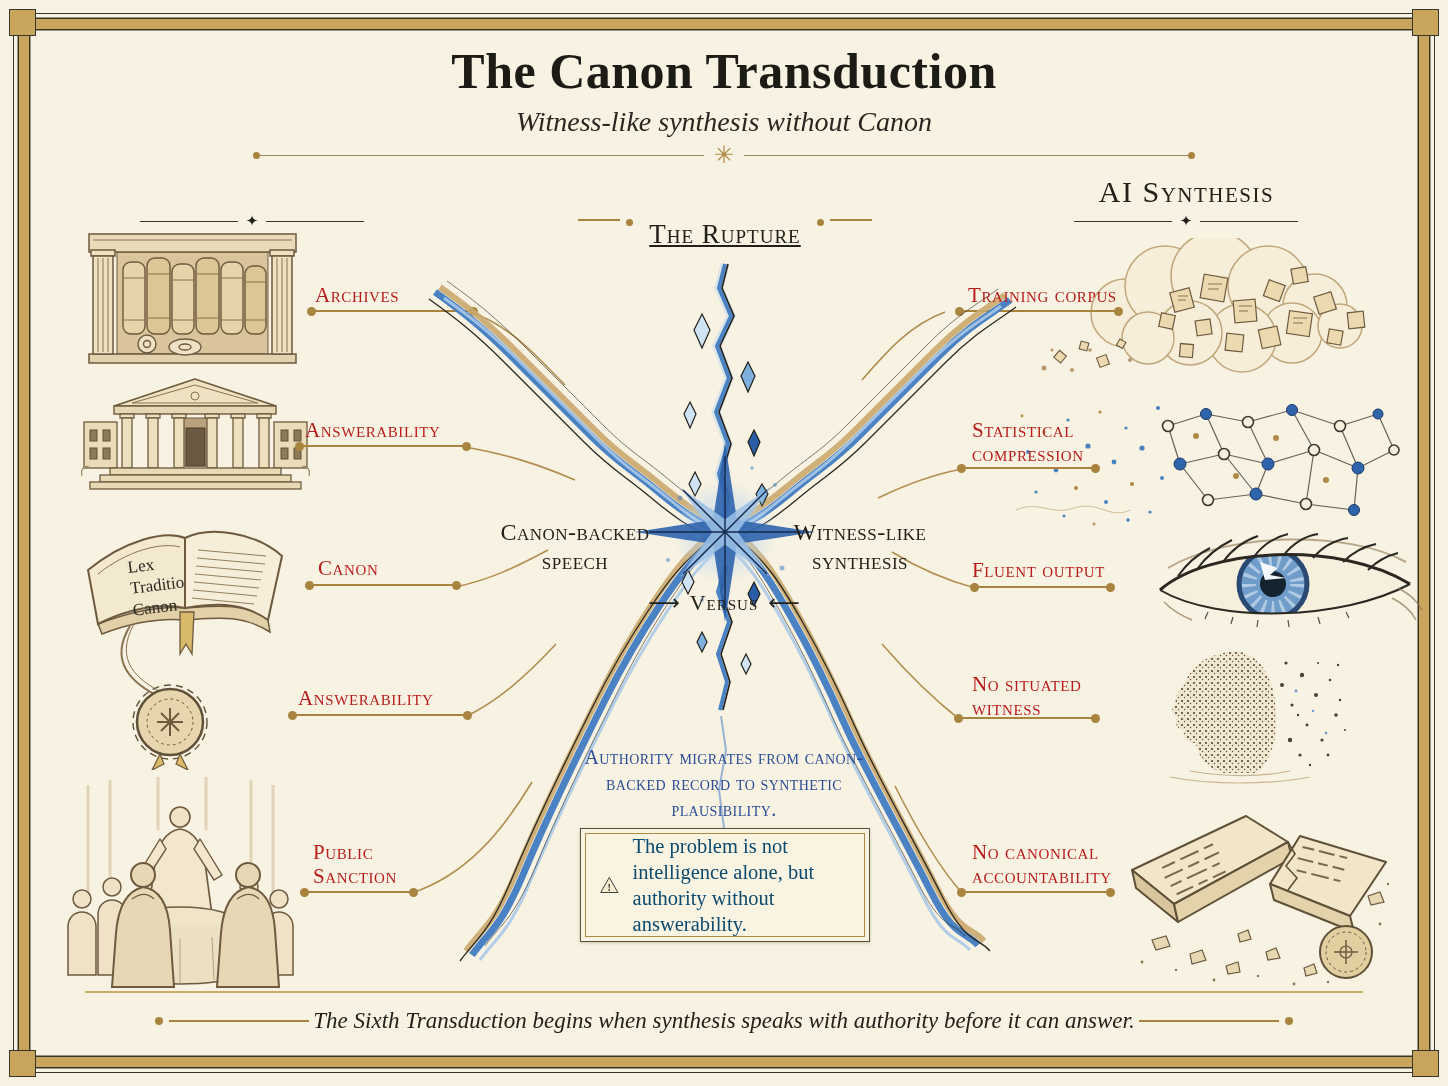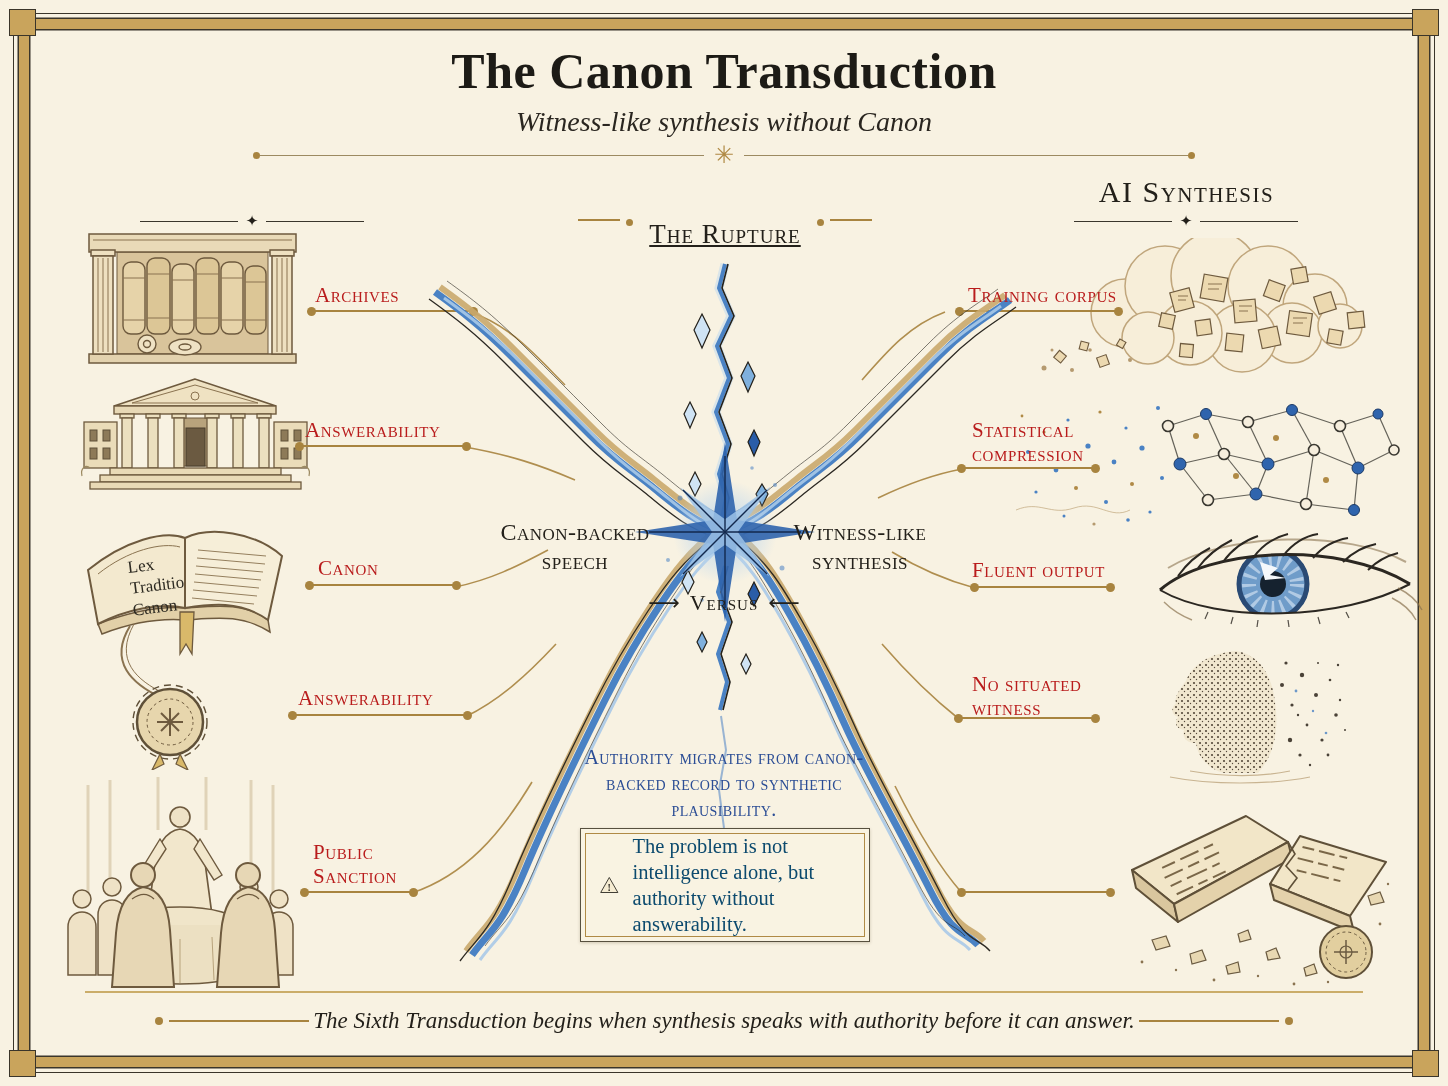--- a/index.html
+++ b/index.html
@@ -624,20 +624,21 @@
 
   <div class="abs item-label sc z2" style="left:972px;top:418px;width:145px;">Statistical compression</div>
   <div class="connector" style="left:960px;top:467px;width:137px;"></div>
 
   <div class="abs item-label sc z2" style="left:972px;top:558px;">Fluent output</div>
   <div class="connector" style="left:973px;top:586px;width:139px;"></div>
 
   <div class="abs item-label sc z2" style="left:972px;top:672px;width:150px;">No situated witness</div>
   <div class="connector" style="left:957px;top:717px;width:140px;"></div>
 
+  <div class="abs item-label sc z2" style="left:972px;top:840px;width:185px;">No canonical accountability</div>
   <div class="connector" style="left:960px;top:891px;width:152px;"></div>
 
   <div class="abs center-side-label sc z2" style="left:490px;top:518px;width:170px;">Canon-backed speech</div>
   <div class="abs center-side-label sc z2" style="left:775px;top:518px;width:170px;">Witness-like synthesis</div>
 
   <div class="abs versus-row z2" style="left:624px;top:590px;width:200px;">
     <span class="ar">⟶</span>
     <span class="sc" style="font-size:22px;letter-spacing:1px;">Versus</span>
     <span class="ar">⟵</span>
   </div>

